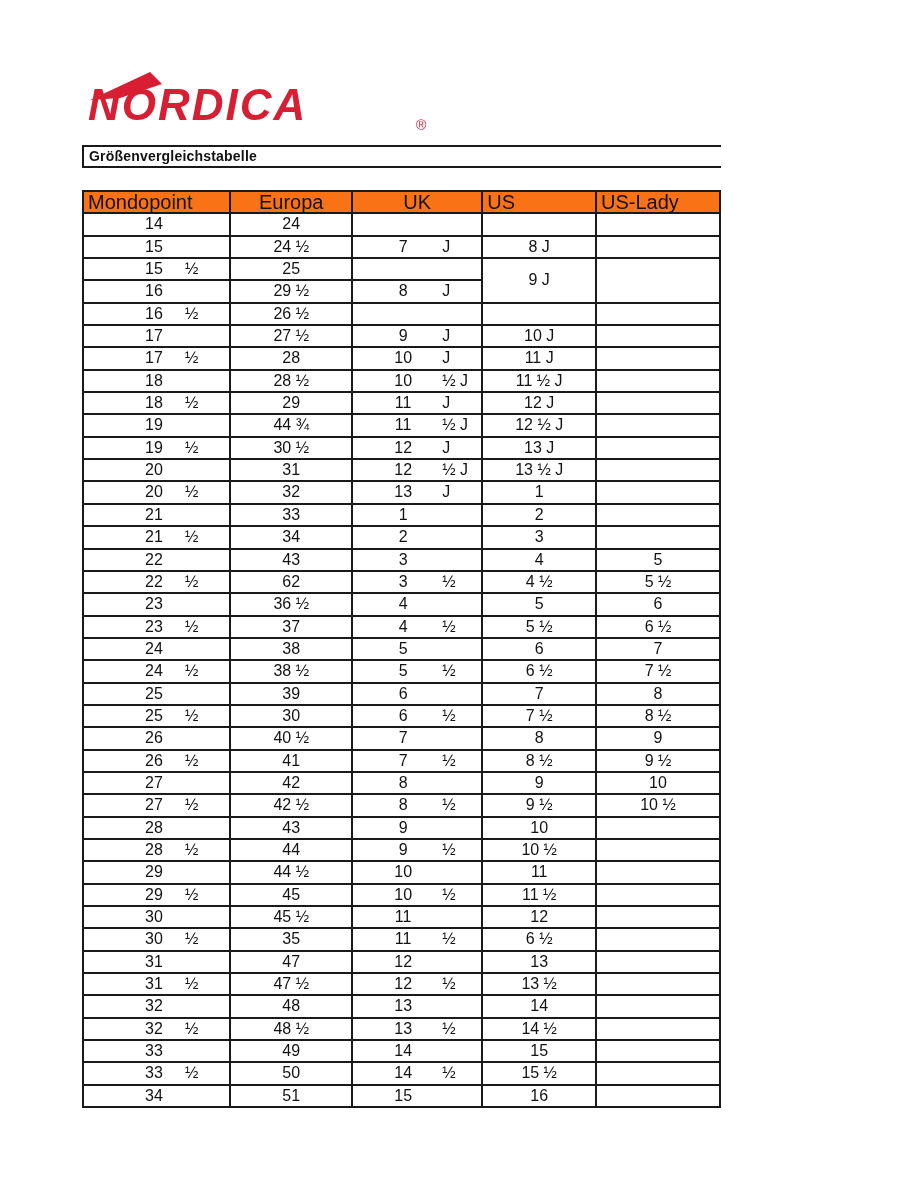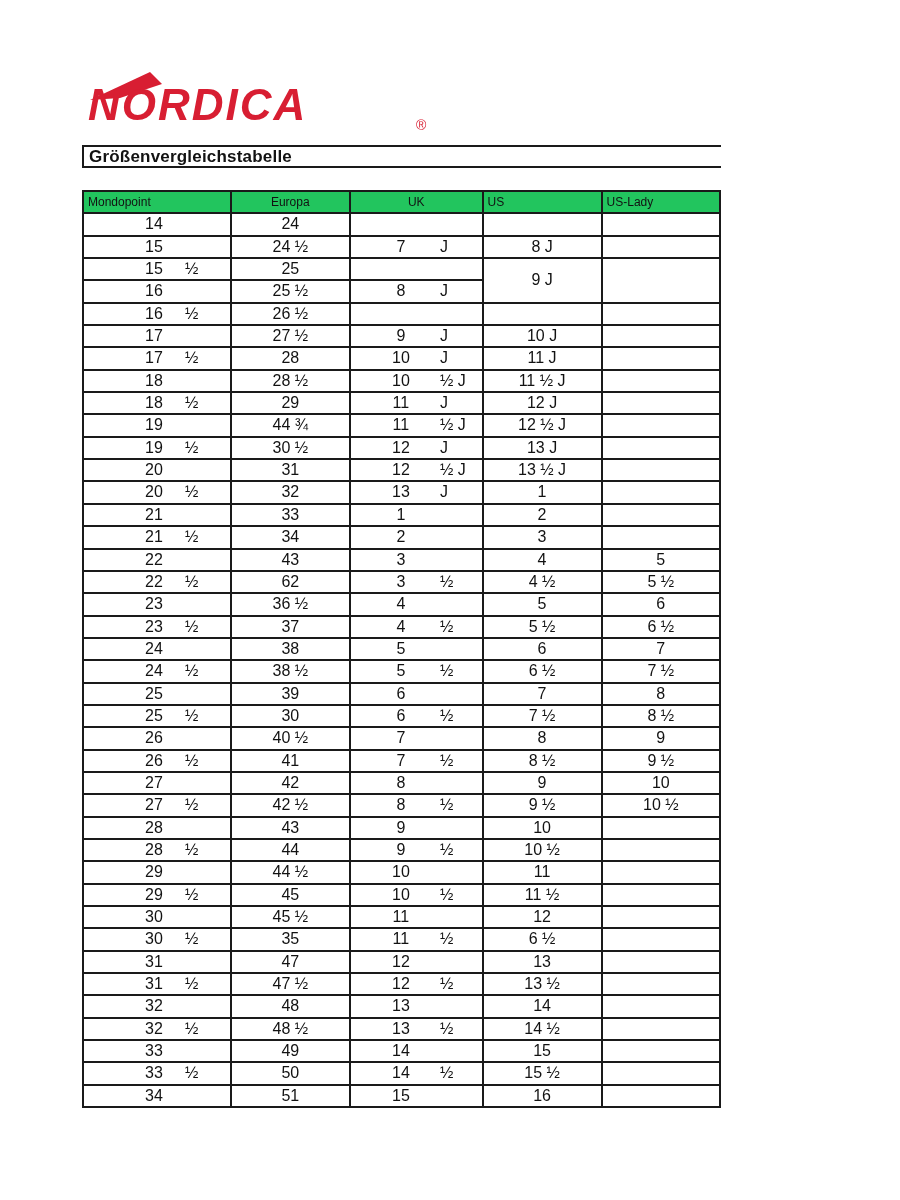--- a/index.html
+++ b/index.html
@@ -10,40 +10,40 @@
   }
   .page{position:relative;width:721px;height:1200px;background:#ffffff;overflow:hidden;}
 
   
   .logo{position:absolute;left:86px;top:70px;width:350px;height:64px;}
 
   
   .title-box{
     position:absolute;left:82px;top:145px;width:730px;height:19px;
     border:2px solid #1a1a1a;background:#ffffff;
-    font-size:17px;font-weight:bold;line-height:19px;padding-left:5px;
+    font-size:14px;font-weight:bold;line-height:19px;padding-left:5px;
     letter-spacing:0.2px;
   }
 
   
   table.size{
     position:absolute;left:82px;top:190px;
     border-collapse:collapse;table-layout:fixed;
     font-size:16px;color:#121212;
   }
   table.size th,table.size td{
     border:2px solid #1a1a1a;
     height:20.35px;line-height:20.35px;
     padding:0;margin:0;
     white-space:nowrap;overflow:hidden;
     font-weight:normal;vertical-align:middle;
   }
   table.size th{
-    background:#22c55e;
-    text-align:center;font-size:12px;
+    background:#f97316;
+    text-align:center;font-size:20px;
   }
   table.size th.col-0,table.size th.col-3,table.size th.col-4{
     text-align:left;padding-left:4px;
   }
   td.europa,td.us,td.lady{text-align:center;}
   .cellw{position:relative;height:20.35px;}
   
   .num-m{display:inline-block;width:140px;text-align:center;}
   .frac-m{position:absolute;left:101px;top:0;}
   
@@ -113,21 +113,21 @@
           <td class="uk">
             <div class="cellw"><span class="num-u"></span><span class="suf-u"></span></div>
           </td>
           <td class="us" rowspan="2">9 J</td>
           <td class="lady" rowspan="2"></td>
         </tr>
         <tr>
           <td class="mondo">
             <div class="cellw"><span class="num-m">16</span><span class="frac-m"></span></div>
           </td>
-          <td class="europa">25 ½</td>
+          <td class="europa">29 ½</td>
           <td class="uk">
             <div class="cellw"><span class="num-u">8</span><span class="suf-u">J</span></div>
           </td>
         </tr>
         <tr>
           <td class="mondo">
             <div class="cellw"><span class="num-m">16</span><span class="frac-m">½</span></div>
           </td>
           <td class="europa">26 ½</td>
           <td class="uk">

